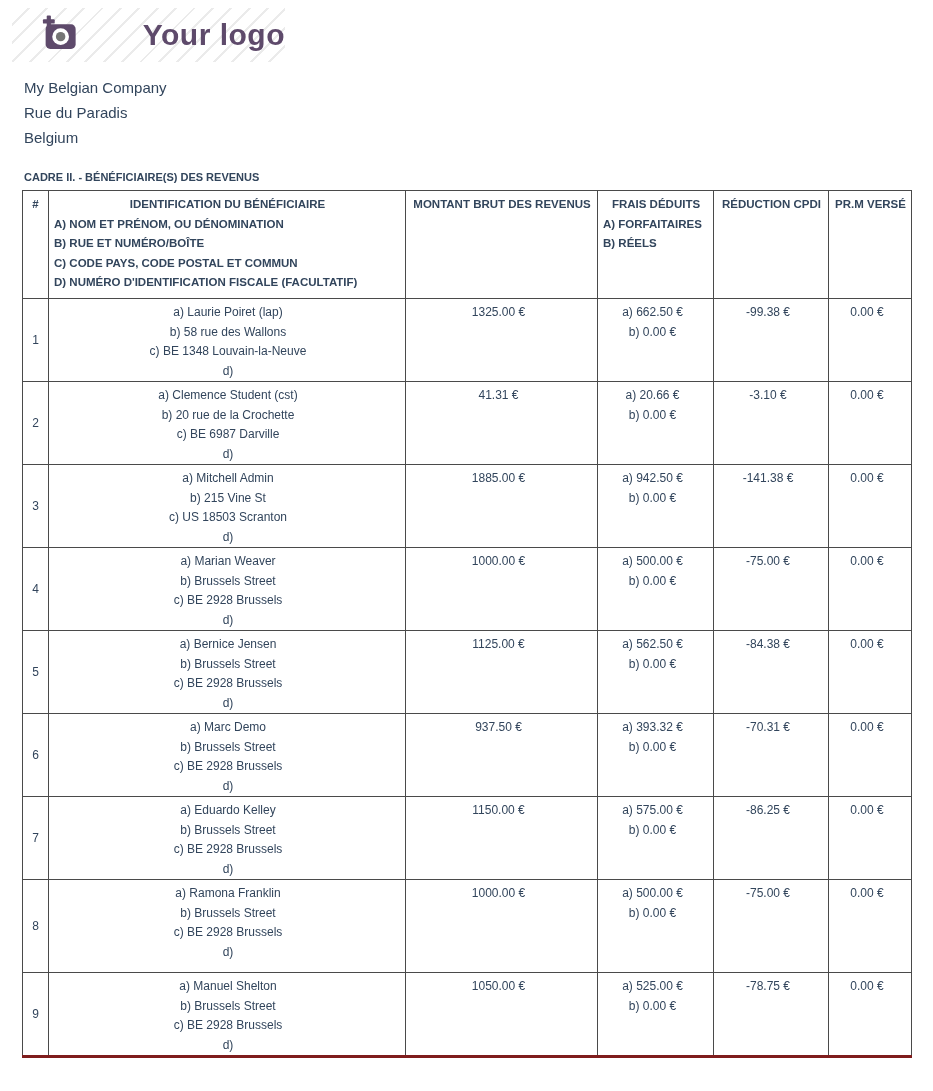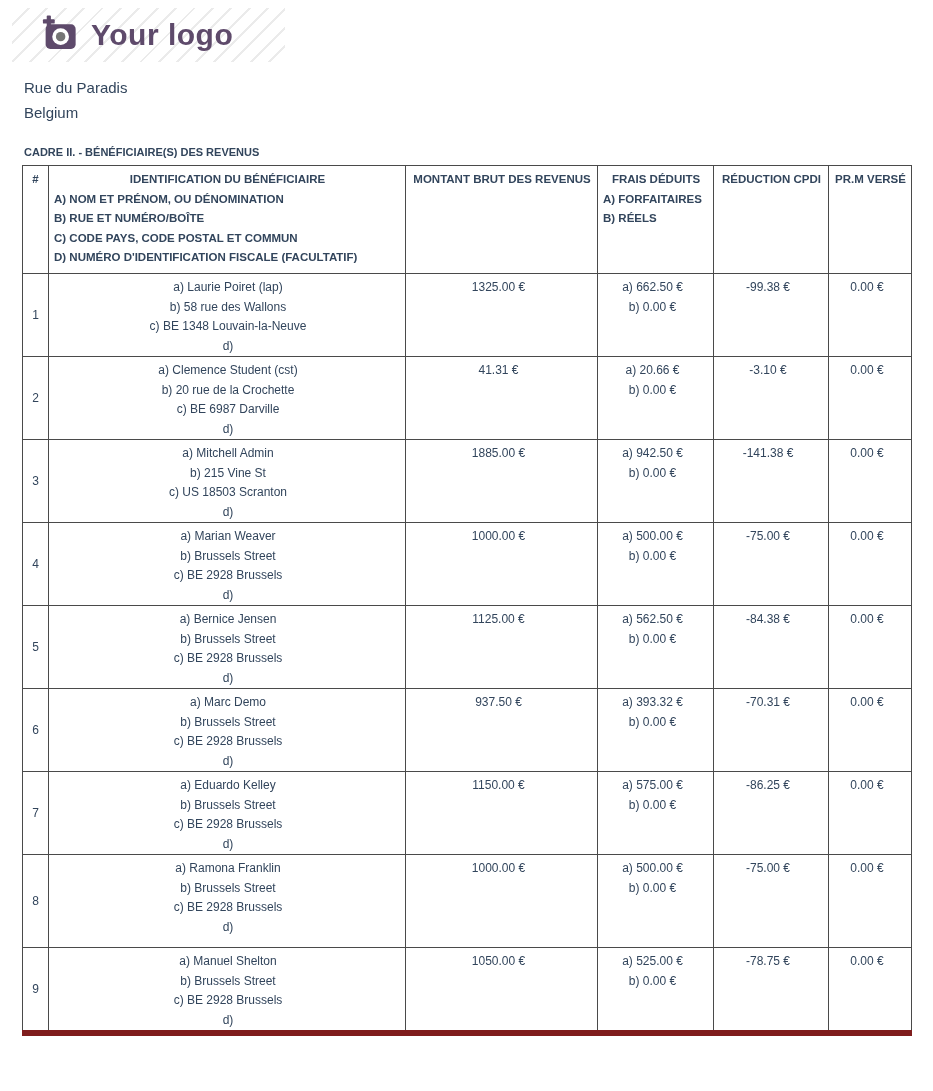--- a/index.html
+++ b/index.html
@@ -15,20 +15,21 @@
     font-family: "Liberation Sans", sans-serif;
     color: var(--text);
   }
   
   .logo-placeholder {
     margin: 8px 0 0 12px;
     width: 273px; height: 54px;
     display: flex; align-items: center;
     padding-left: 30px;
     background: repeating-linear-gradient(135deg, #ffffff 0px, #ffffff 11px, #ebebeb 11px, #ebebeb 13px);
+    justify-content: space-between;
   }
   .logo-icon { color: var(--logo-purple); flex: 0 0 auto; margin-right: 9px; }
   .logo-text {
     color: var(--logo-purple);
     font-size: 30px; font-weight: bold; letter-spacing: 0.5px;
     white-space: nowrap;
   }
   
   .company-block { margin: 13px 0 0 24px; font-size: 15px; line-height: 25px; }
   
@@ -44,21 +45,21 @@
   th, td {
     border: 1px solid var(--border);
     vertical-align: top;
     padding: 0;
     color: var(--text);
   }
   thead tr { height: 108px; }
   tbody tr { height: 83px; }
   tbody tr:nth-child(8) { height: 93px; }
   tbody tr:nth-child(9) { height: 78px; }
-  tbody tr:last-child td { border-bottom: 6px solid #7f1d1d; }
+  tbody tr:last-child td { border-bottom: 3px solid #7f1d1d; }
   th {
     font-weight: bold; font-size: 11.5px; text-align: left;
     padding: 4px 4px 0 5px; line-height: 19.5px;
   }
   th .hdr-center { text-align: center; white-space: nowrap; }
   th .hdr-line { white-space: nowrap; }
   th.col-num { text-align: center; padding-left: 0; padding-right: 0; }
   td.cell-num { vertical-align: middle; text-align: center; font-size: 12px; }
   td.cell-ident { padding: 4px 4px 0 6px; }
   td.cell-ident div { line-height: 19.5px; white-space: nowrap; text-align: center; }
@@ -77,20 +78,21 @@
         <rect x="4" y="11" width="33" height="27" rx="5"></rect>
       </g>
       <circle cx="20.5" cy="24.5" r="9.2" fill="#ffffff"></circle>
       <circle cx="20.5" cy="24.5" r="5.2" fill="#757575"></circle>
     </svg>
   </span>
   <span class="logo-text">Your logo</span>
 </div>
 
 <div class="company-block">
+  <div>My Belgian Company</div>
   <div>Rue du Paradis</div>
   <div>Belgium</div>
 </div>
 
 <div class="section-title">CADRE II. - BÉNÉFICIAIRE(S) DES REVENUS</div>
 
 <table class="beneficiaries">
   <colgroup>
     <col style="width:26px">
       <col style="width:357px">

